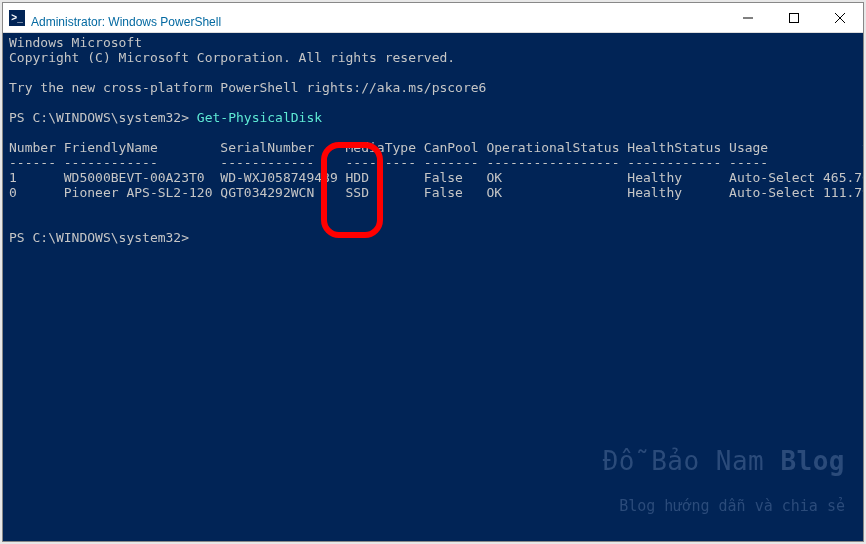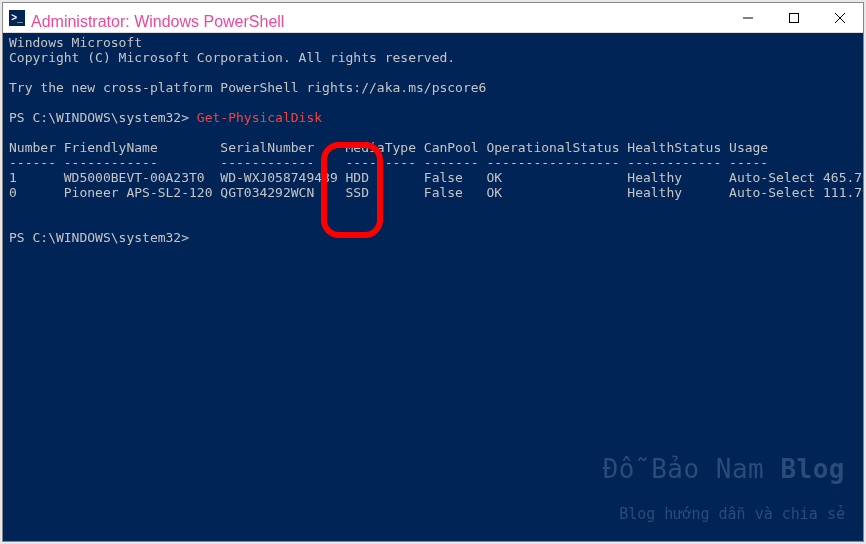--- a/index.html
+++ b/index.html
@@ -22,48 +22,48 @@
   border-bottom: 1px solid #ddd;
   padding-left: 6px;
 }
 .titlebar-icon {
   width: 16px; height: 16px;
   background: #012456;
   display: flex; align-items: center; justify-content: center;
   color: #fff; font-size: 10px; font-weight: bold;
   margin-right: 6px;
 }
-.titlebar-title { font-size: 16px; color: #ec4899; flex: 1; margin-top: 9px; }
+.titlebar-title { font-size: 12px; color: #0369a1; flex: 1; margin-top: 9px; }
 .titlebar-buttons { display: flex; }
 .tb-btn {
   width: 46px; height: 30px;
   display: flex; align-items: center; justify-content: center;
   font-size: 13px; color: #000; cursor: pointer;
 }
 .terminal {
   flex: 1; background: #012456;
   color: #c6c6c6;
   font-family: "Consolas", "Lucida Console", monospace;
   font-size: 13px; line-height: 15px;
   padding: 2px 6px;
   overflow: hidden;
   position: relative;
   white-space: pre;
 }
-.cmd-yellow { color: #ef4444; }
+.cmd-yellow { color: #5eead4; }
 .highlight-circle {
   position: absolute;
   border: 6px solid #ff0000;
   border-radius: 18px;
   background: transparent;
   pointer-events: none;
 }
 .watermark {
   position: absolute;
-  right: 18px; bottom: 4px;
+  right: 18px; bottom: 12px;
   color: #2b4b7a;
   text-align: right;
   pointer-events: none;
 }
 .watermark .big { font-size: 26px; font-weight: 300; letter-spacing: 0.5px; }
 .watermark .big strong { font-weight: 600; color: #2b4b7a; }
 .watermark .small { font-size: 15px; }
 </style>
 </head>
 <body>

